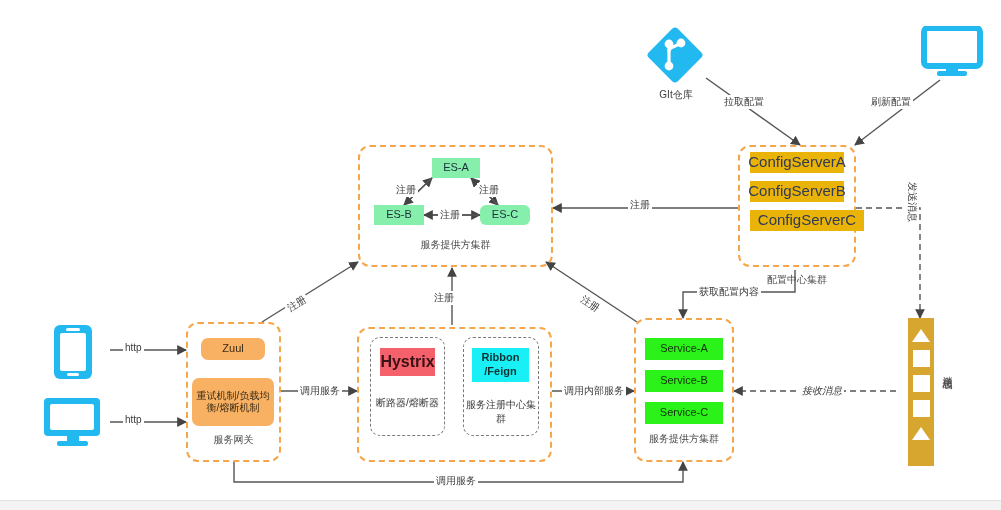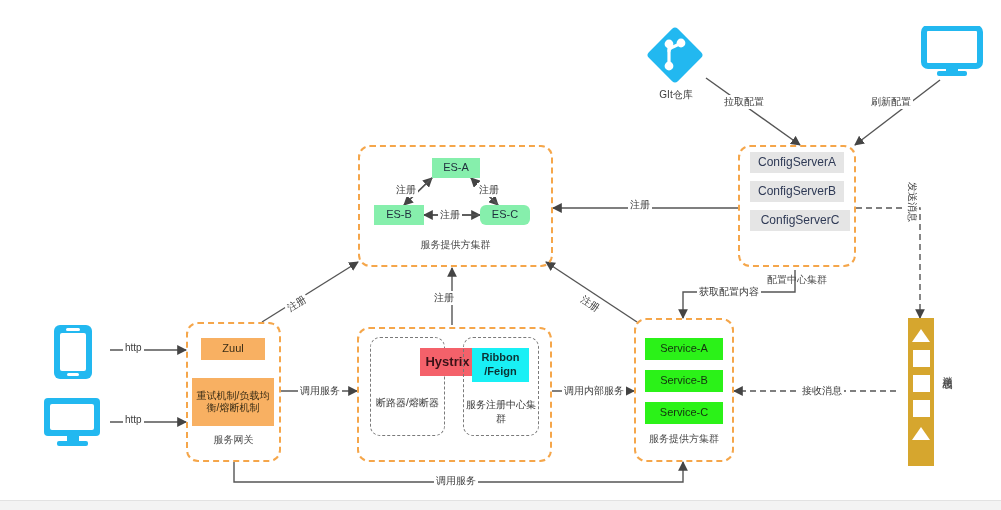--- a/index.html
+++ b/index.html
@@ -65,40 +65,40 @@
     font-size: 10px;
     color: #3a3a3a;
     line-height: 1.35;
   }
   .box-blue {
     background: #86efac;
     color: #1f2d3d;
     font-size: 11px;
   }
   .box-purple {
-    background: #e5e5e5;
+    background: #eab308;
     color: #2f3a56;
-    font-size: 12px;
+    font-size: 15px;
   }
   .box-orange {
     background: #f8b062;
     color: #3a2d16;
     font-size: 11px;
+    border-radius: 7px;
   }
   .box-green {
     background: #2bf218;
     color: #14320f;
     font-size: 11px;
   }
   .box-red {
     background: #f4616a;
     color: #3b1217;
-    font-size: 13px;
+    font-size: 16px;
     font-weight: bold;
-    margin-left: 40px;
   }
   .box-cyan {
     background: #19f0f5;
     color: #0c3234;
     font-size: 11px;
     font-weight: bold;
   }
   .edge-label {
     position: absolute;
     font-size: 10px;
@@ -232,21 +232,21 @@
 
   <div class="edge-label" style="left:394px; top:183px;">注册</div>
   <div class="edge-label" style="left:477px; top:183px;">注册</div>
   <div class="edge-label" style="left:438px; top:208px;">注册</div>
 
   <div class="group" style="left:738px; top:145px; width:118px; height:122px;"></div>
   <div class="group-label" style="left:738px; top:239px; width:118px;margin-top:34px;">配置中心集群</div>
 
   <div class="node box-purple" style="left:750px; top:152px; width:94px; height:21px;">ConfigServerA</div>
   <div class="node box-purple" style="left:750px; top:181px; width:94px; height:21px;">ConfigServerB</div>
-  <div class="node box-purple" style="left:750px; top:210px; width:100px; height:21px;">ConfigServerC</div>
+  <div class="node box-purple" style="left:750px; top:210px; width:114px; height:21px;">ConfigServerC</div>
 
   <div class="group" style="left:186px; top:322px; width:95px; height:140px;"></div>
   <div class="group-label" style="left:186px; top:433px; width:95px;">服务网关</div>
 
   <div class="node box-orange" style="left:201px; top:338px; width:64px; height:22px;">Zuul</div>
   <div class="node box-orange" style="left:192px; top:378px; width:82px; height:48px; font-size:10px; padding:0 3px;">重试机制/负载均衡/熔断机制</div>
 
   <div class="group" style="left:357px; top:327px; width:195px; height:135px;"></div>
 
   <div class="subgroup" style="left:370px; top:337px; width:75px; height:99px;"></div>
@@ -289,21 +289,21 @@
       <rect x="25" y="40" width="12" height="6" fill="#22b8f0"></rect>
       <rect x="15" y="45" width="31" height="5" rx="2" fill="#22b8f0"></rect>
     </svg>
   </div>
 
   <div class="edge-label" style="left:722px; top:95px;">拉取配置</div>
   <div class="edge-label" style="left:869px; top:95px;">刷新配置</div>
   <div class="edge-label" style="left:628px; top:198px;">注册</div>
   <div class="edge-label" style="left:697px; top:285px;">获取配置内容</div>
   <div class="edge-label rot" style="left:890px; top:195px; transform:rotate(90deg);">发送消息</div>
-  <div class="edge-label" style="left:800px; top:384px;">接收消息</div>
+  <div class="edge-label" style="left:800px; top:384px;font-style:italic;">接收消息</div>
   <div class="edge-label" style="left:123px; top:342px;">http</div>
   <div class="edge-label" style="left:123px; top:414px;">http</div>
   <div class="edge-label rot" style="left:285px; top:297px; transform:rotate(-32deg);">注册</div>
   <div class="edge-label" style="left:432px; top:291px;">注册</div>
   <div class="edge-label rot" style="left:578px; top:297px; transform:rotate(33deg);">注册</div>
   <div class="edge-label" style="left:298px; top:384px;">调用服务</div>
   <div class="edge-label" style="left:562px; top:384px;">调用内部服务</div>
   <div class="edge-label" style="left:434px; top:474px;">调用服务</div>
 
   <div id="bottombar"></div>

